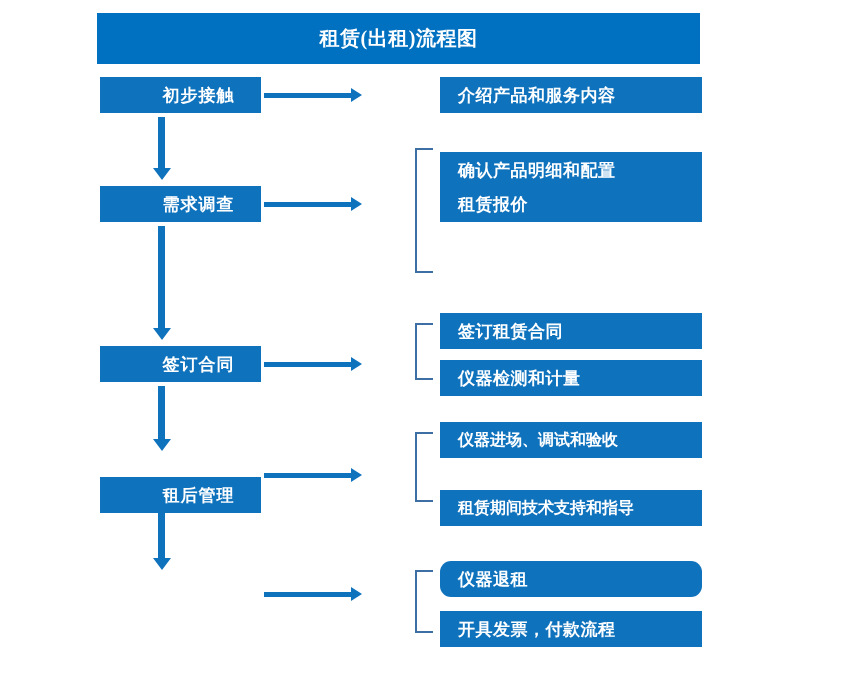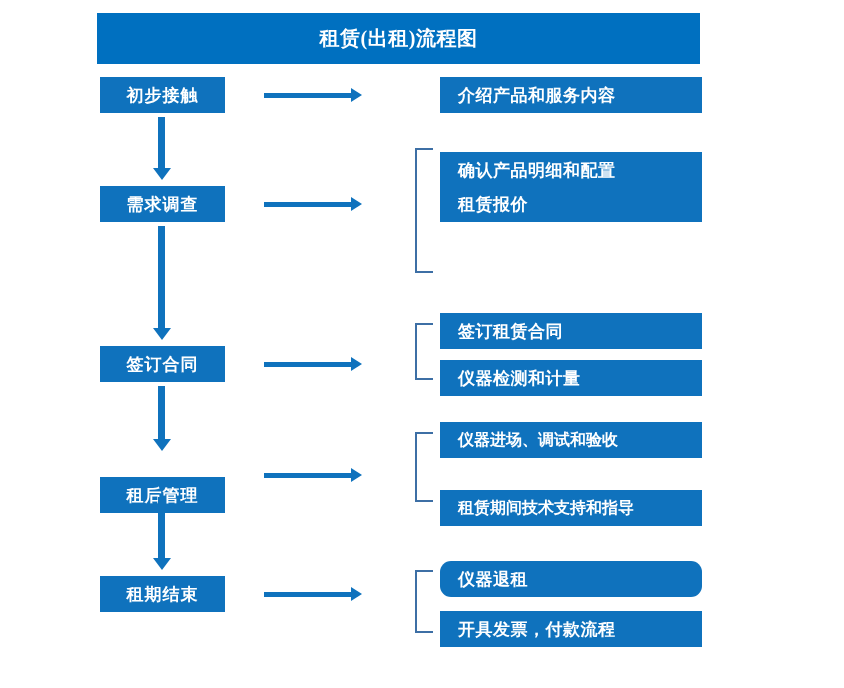--- a/index.html
+++ b/index.html
@@ -49,20 +49,21 @@
     height: 36px;
     background: #0f72bd;
     color: #ffffff;
     font-size: 17px;
     font-weight: bold;
     display: flex;
     align-items: center;
     justify-content: center;
     letter-spacing: 1px;
     white-space: nowrap;
+    padding-left: 36px;
   }
 
   
   .detail-box {
     position: absolute;
     left: 440px;
     width: 262px;
     height: 36px;
     background: #0f72bd;
     color: #ffffff;
@@ -139,21 +140,20 @@
 <body>
 
 <div id="canvas">
 
   <div class="title-bar">租赁(出租)流程图</div>
 
   <div class="stage-box" style="top:77px;">初步接触</div>
   <div class="stage-box" style="top:186px;">需求调查</div>
   <div class="stage-box" style="top:346px;">签订合同</div>
   <div class="stage-box" style="top:457px;margin-top:20px;">租后管理</div>
-  <div class="stage-box" style="top:576px;">租期结束</div>
 
   <div class="v-arrow" style="left:153px; top:117px; height:63px;">
     <div class="shaft" style="height:51px;"></div>
     <div class="head" style="top:51px;"></div>
   </div>
   <div class="v-arrow" style="left:153px; top:226px; height:114px;">
     <div class="shaft" style="height:102px;"></div>
     <div class="head" style="top:102px;"></div>
   </div>
   <div class="v-arrow" style="left:153px; top:386px; height:65px;">

